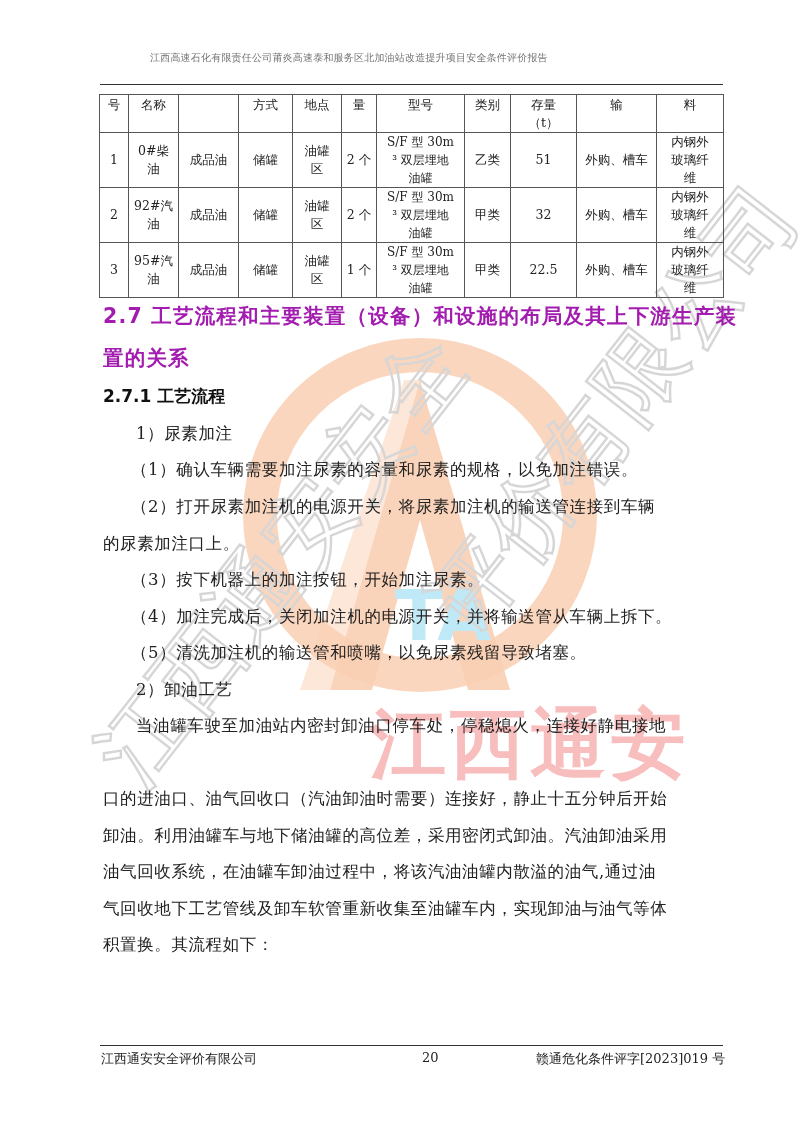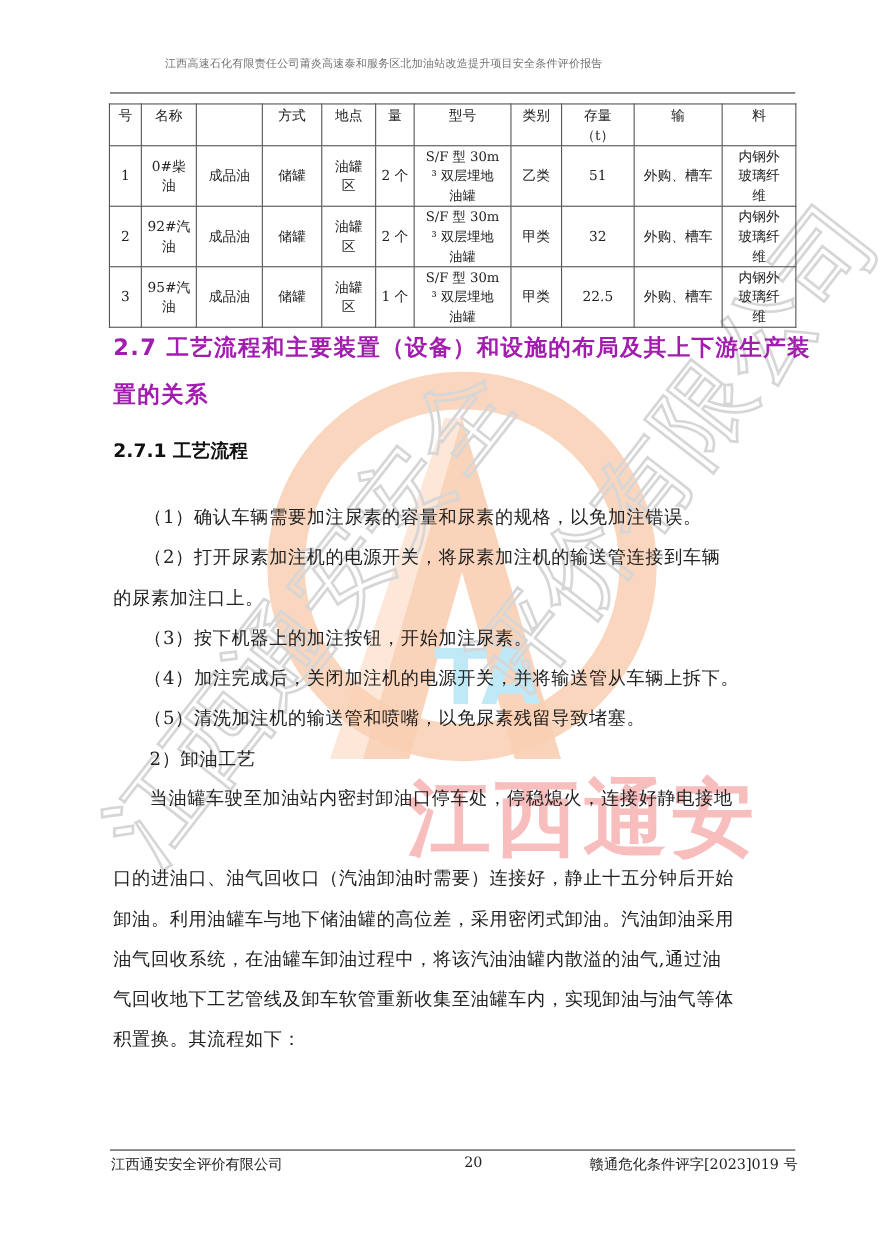--- a/index.html
+++ b/index.html
@@ -142,22 +142,23 @@
       <td>外购、槽车</td>
       <td style="white-space:pre-line">内钢外
 玻璃纤
 维</td>
     </tr>
   </tbody>
     </table>
 
   <div class="h2" style="top:302px;z-index:2">2.7 工艺流程和主要装置（设备）和设施的布局及其上下游生产装</div>
   <div class="h2" style="top:344px;z-index:2">置的关系</div>
-  <div class="h3" style="top:398px;z-index:2">2.7.1 工艺流程</div>
+  <div class="h3" style="top:385px;z-index:2">2.7.1 工艺流程</div>
 
+  <div class="p" style="top:423px;left:136px;z-index:2">1）尿素加注</div>
   <div class="p" style="top:459px;left:131px;z-index:2">（1）确认车辆需要加注尿素的容量和尿素的规格，以免加注错误。</div>
   <div class="p" style="top:496px;left:131px;z-index:2">（2）打开尿素加注机的电源开关，将尿素加注机的输送管连接到车辆</div>
   <div class="p" style="top:533px;z-index:2">的尿素加注口上。</div>
   <div class="p" style="top:569px;left:131px;z-index:2">（3）按下机器上的加注按钮，开始加注尿素。</div>
   <div class="p" style="top:606px;left:131px;z-index:2">（4）加注完成后，关闭加注机的电源开关，并将输送管从车辆上拆下。</div>
   <div class="p" style="top:642px;left:131px;z-index:2">（5）清洗加注机的输送管和喷嘴，以免尿素残留导致堵塞。</div>
   <div class="p" style="top:679px;left:136px;z-index:2">2）卸油工艺</div>
   <div class="p" style="top:715px;left:136px;z-index:2">当油罐车驶至加油站内密封卸油口停车处，停稳熄火，连接好静电接地</div>
   <div class="p" style="top:788px;z-index:2">口的进油口、油气回收口（汽油卸油时需要）连接好，静止十五分钟后开始</div>
   <div class="p" style="top:861px;z-index:2">油气回收系统，在油罐车卸油过程中，将该汽油油罐内散溢的油气,通过油</div>

